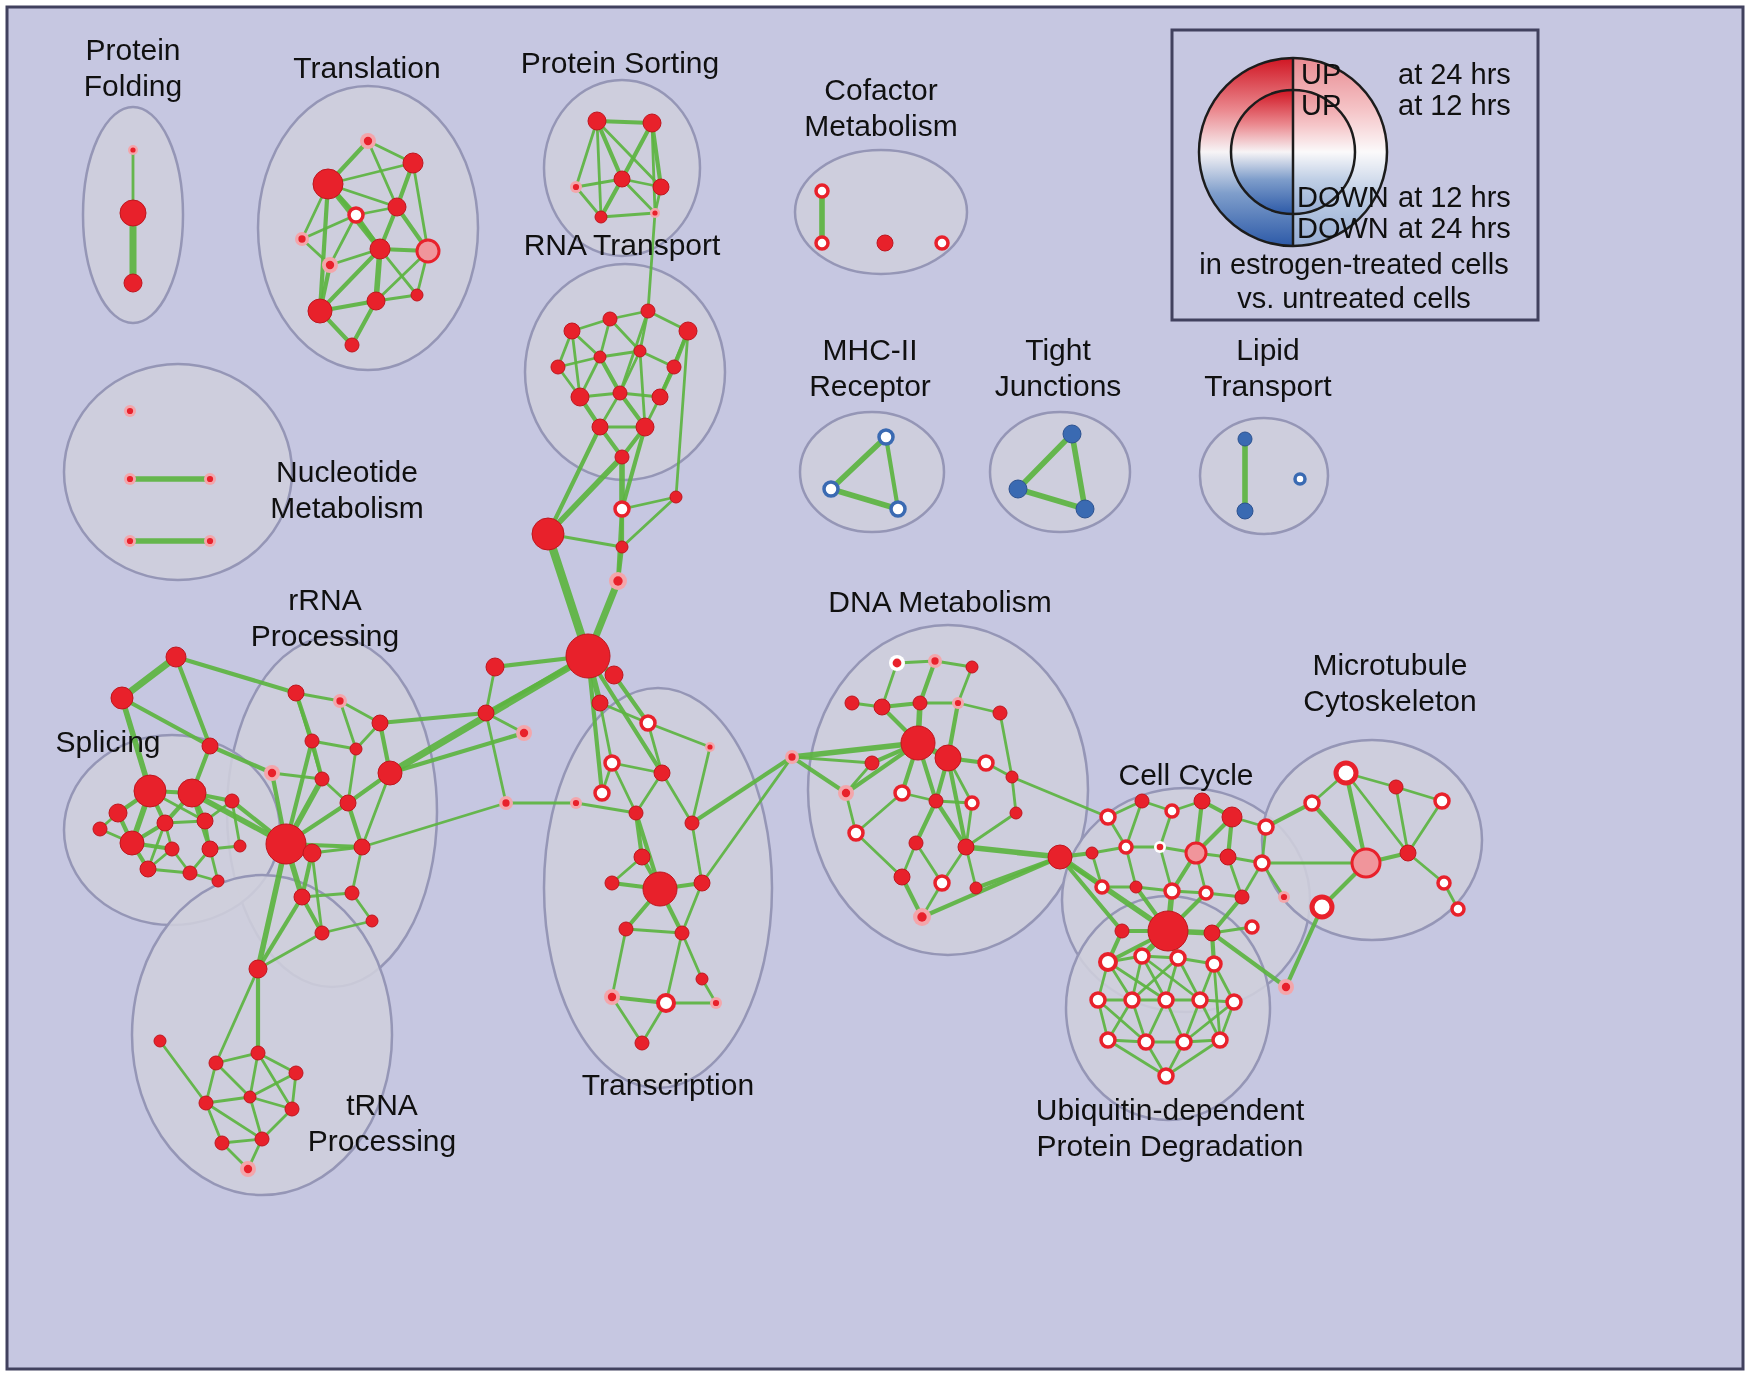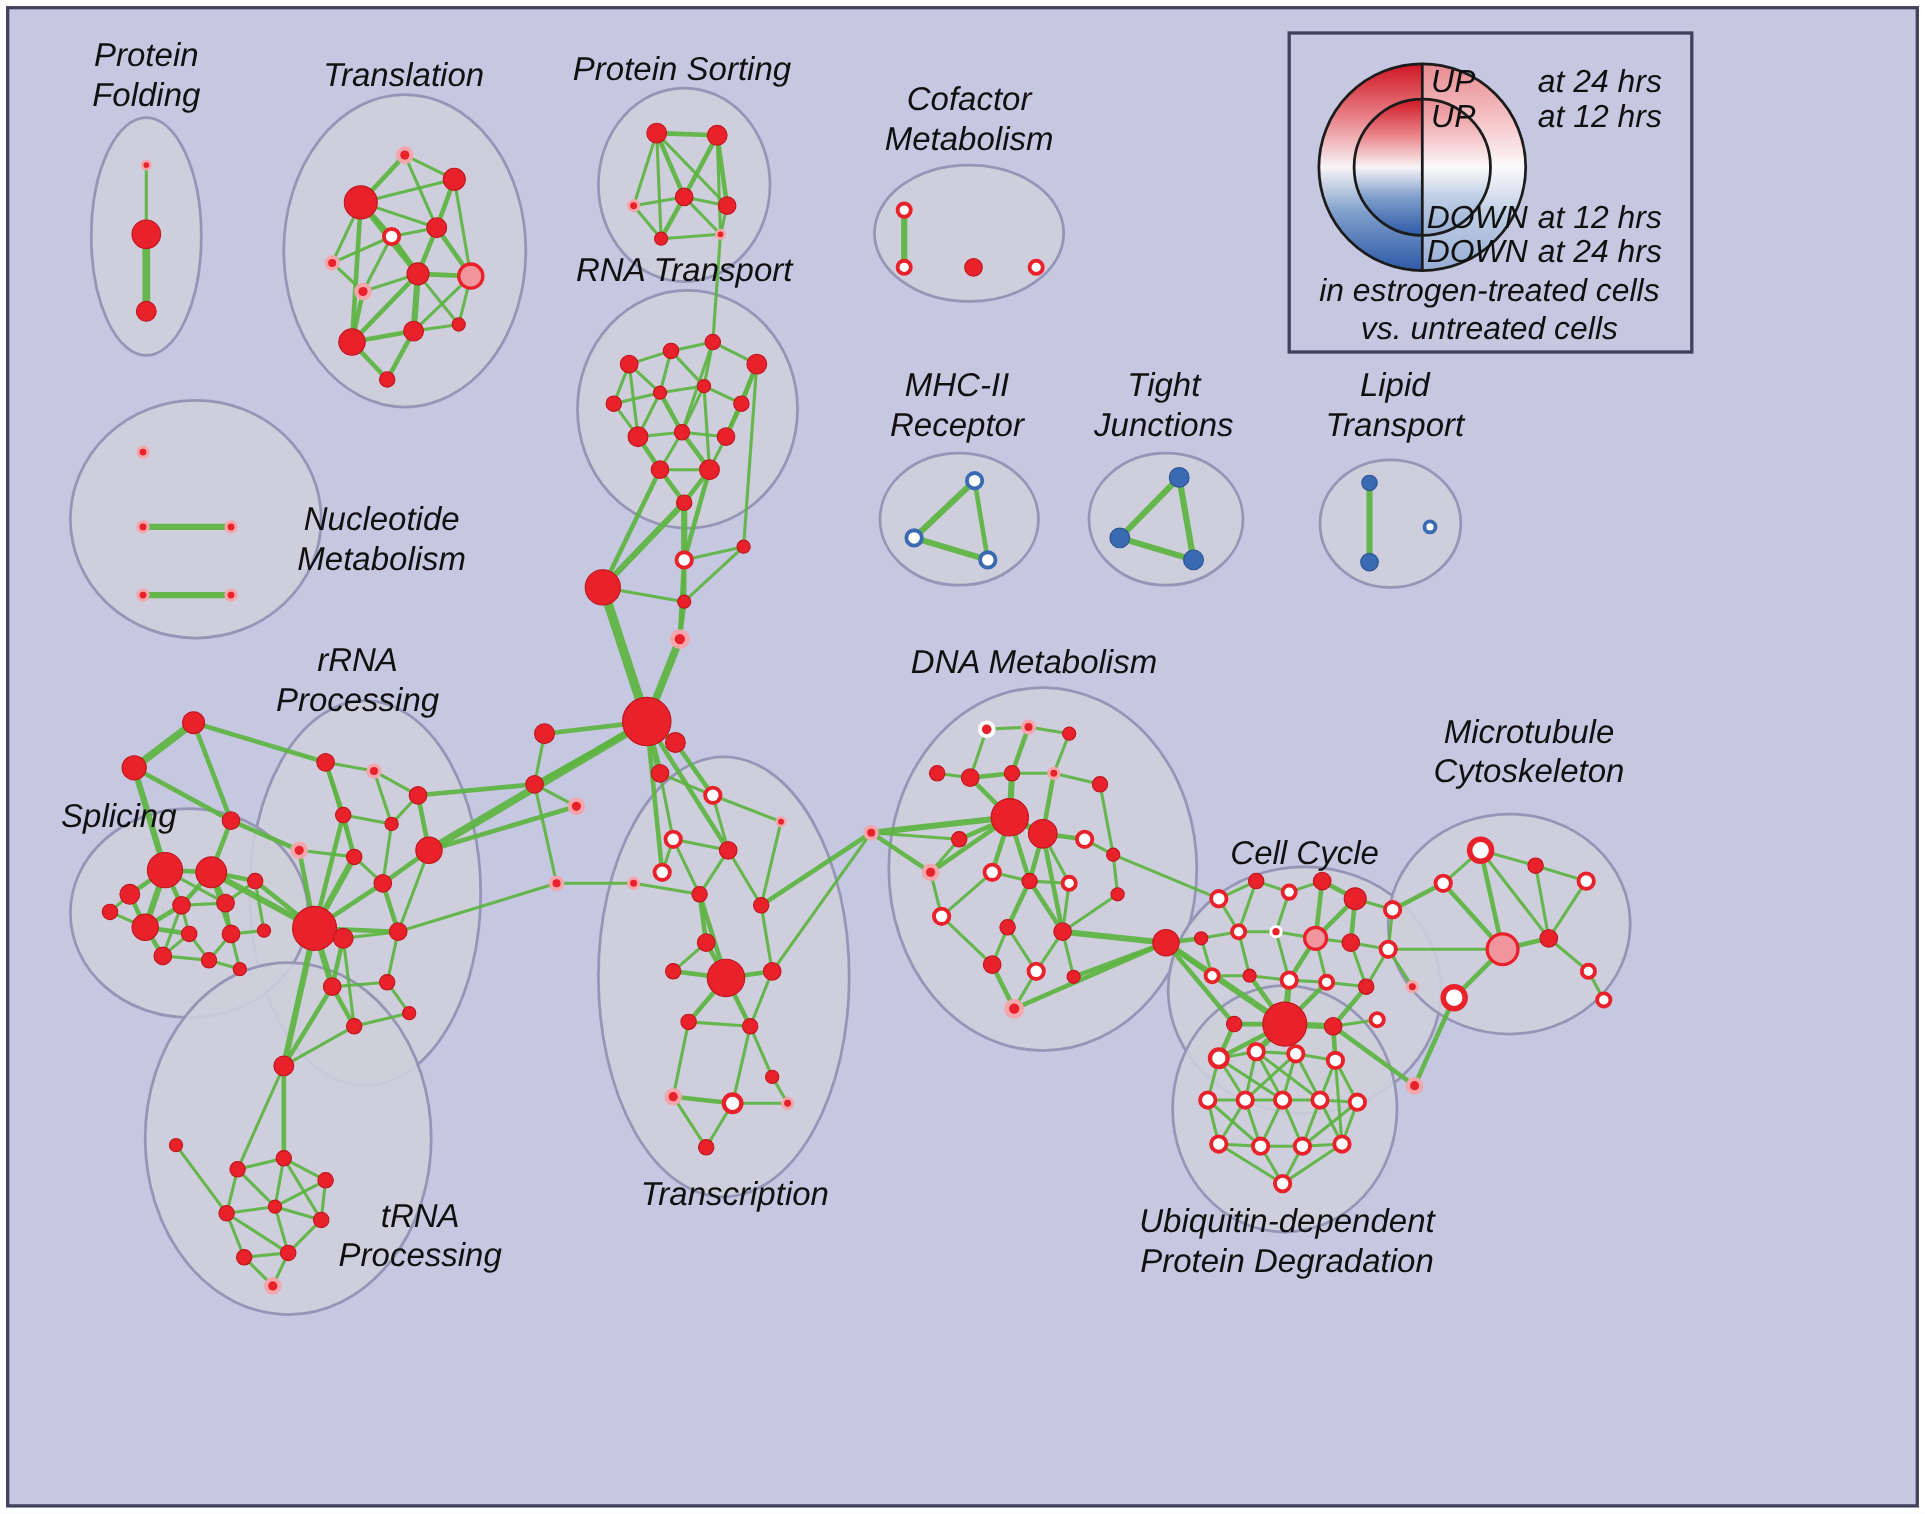--- a/index.html
+++ b/index.html
@@ -1,16 +1,16 @@
 <!DOCTYPE html>
 <html><head>
 <meta charset="utf-8">
 <style>
   html,body{margin:0;padding:0;background:#ffffff;}
-  .page{position:relative;width:1750px;height:1376px;background:#ffffff;overflow:hidden;font-style:italic;}
+  .page{position:relative;width:1750px;height:1376px;background:#ffffff;overflow:hidden;}
   svg{display:block;}
   .cluster-label{font-family:"Liberation Sans",sans-serif;font-size:30px;fill:#101010;}
   .legend-text{font-family:"Liberation Sans",sans-serif;font-size:29px;fill:#101010;}
 </style>
 </head>
 <body>
 
 <div class="page">
   <svg width="1750" height="1376" viewBox="0 0 1750 1376">
     <defs>

